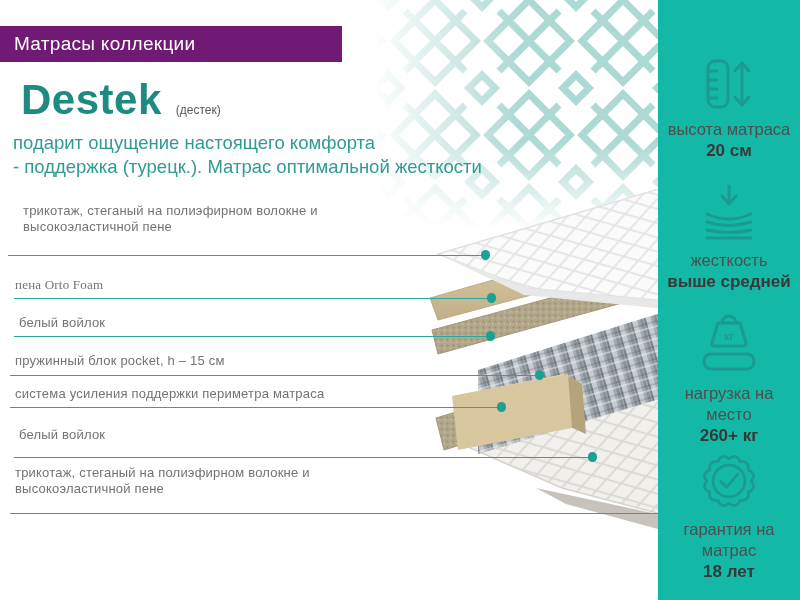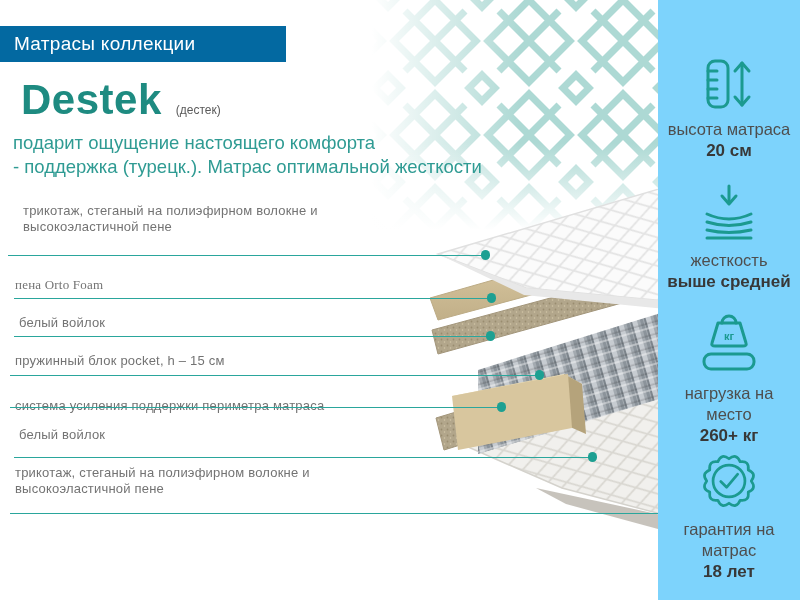--- a/index.html
+++ b/index.html
@@ -6,22 +6,22 @@
   body { background:#888; }
   .page {
     position:relative; width:800px; height:600px; background:#ffffff;
     overflow:hidden; font-family:"Liberation Sans", sans-serif;
   }
   
   .pattern { position:absolute; left:372px; top:0; z-index:0; }
 
   
   .header-band {
-    position:absolute; left:0; top:26px; width:286px; height:36px;
-    background:#0369a1; z-index:2; display:flex; align-items:center;
+    position:absolute; left:0; top:26px; width:342px; height:36px;
+    background:#701a75; z-index:2; display:flex; align-items:center;
   }
   .header-band .txt { color:#ffffff; font-size:19px; padding-left:14px; letter-spacing:.3px; }
 
   
   .title-row { position:absolute; left:21px; top:76px; z-index:2; white-space:nowrap; }
   .prod-name { font-size:42px; font-weight:800; color:#1e8b81; letter-spacing:.5px; }
   .prod-translit { font-size:12px; color:#5a5a5a; margin-left:14px; }
 
   .descr { position:absolute; left:13px; top:131px; z-index:2; color:#2f9b93; font-size:18.5px; line-height:1.32; }
 
@@ -36,34 +36,34 @@
   .nowrap { white-space:nowrap; }
 
   #t1 { left:23px; top:203px; max-width:370px; }
   #r1 { left:8px;  top:255px; width:478px; }
   #t2 { left:15px; top:277px;font-family:Liberation Serif, serif; }
   #r2 { left:14px; top:298px; width:478px; }
   #t3 { left:19px; top:315px; }
   #r3 { left:14px; top:336px; width:477px; }
   #t4 { left:15px; top:353px; }
   #r4 { left:10px; top:375px; width:530px; }
-  #t5 { left:15px; top:386px;margin-top:12px; }
+  #t5 { left:15px; top:386px; }
   #r5 { left:10px; top:407px; width:492px; }
   #t6 { left:19px; top:427px; }
   #r6 { left:14px; top:457px; width:579px; }
   #t7 { left:15px; top:465px; max-width:370px; }
   #r7 { left:10px; top:513px; width:648px; }
 
   
   .mattress { position:absolute; left:386px; top:182px; z-index:1; }
 
   
   .sidebar {
     position:absolute; right:0; top:0; width:142px; height:600px;
-    background:#7dd3fc; z-index:4;
+    background:#14b8a6; z-index:4;
   }
   .spec { position:absolute; left:0; width:100%; display:flex; flex-direction:column; align-items:center; }
   .spec .lab { color:#4e4e4e; font-size:16.5px; line-height:21px; text-align:center; max-width:126px; margin-top:9px; }
   .spec .val { color:#383838; font-size:17px; font-weight:bold; line-height:22px; text-align:center; }
   #spec1 { top:58px; }
   #spec2 { top:184px; }
   #spec3 { top:312px; }
   #spec4 { top:452px; }
 </style>
 </head>

